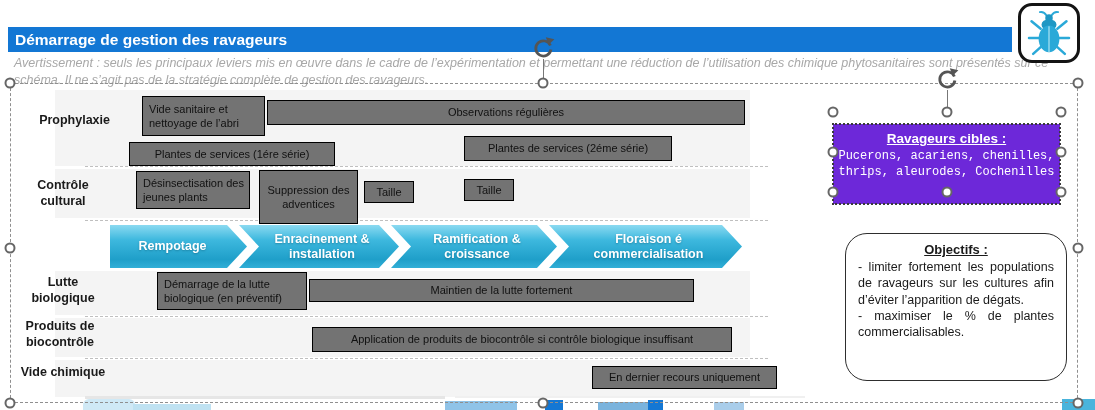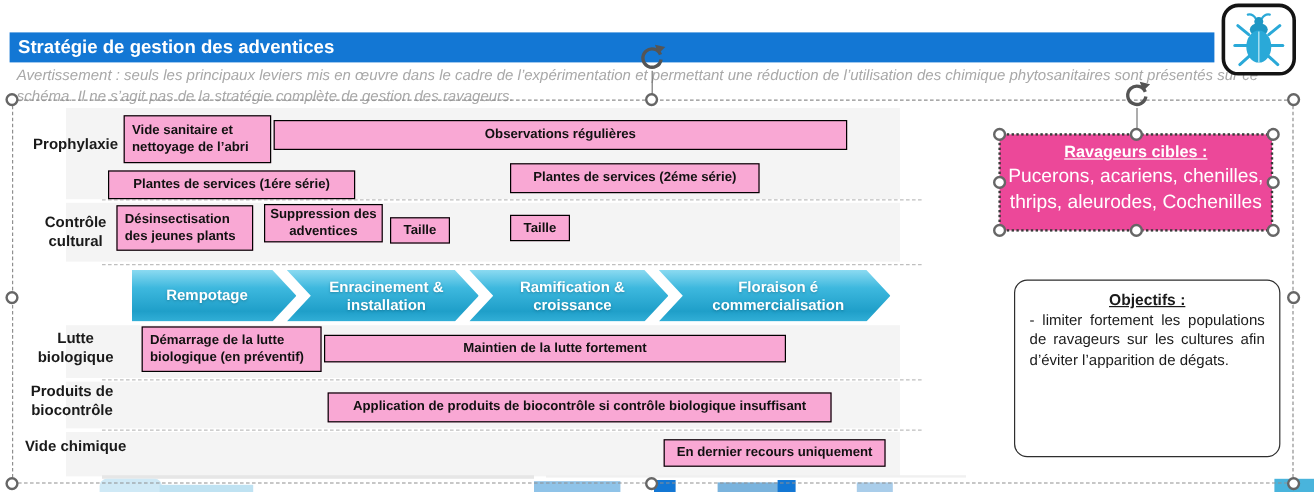--- a/index.html
+++ b/index.html
@@ -6,51 +6,51 @@
   body{width:1095px;height:410px;position:relative;background:#ffffff;overflow:hidden;
        font-family:"Liberation Sans",sans-serif;color:#1a1a1a;}
   .abs{position:absolute;}
   .banner{left:8px;top:27px;width:1004px;height:25px;background:#1377d4;color:#fff;
           font-weight:bold;font-size:15.5px;line-height:25px;padding-left:7px;box-sizing:border-box;}
   .warn{left:14px;color:#a8a8a8;font-style:italic;font-size:12.5px;white-space:nowrap;}
   .selrect{left:10px;top:83px;width:1068px;height:320px;border:1px dashed #8f8f8f;z-index:6;box-sizing:border-box;}
   .band{background:#f4f4f4;z-index:1;}
   .sep{border-top:1px dashed #bfbfbf;height:0;z-index:2;}
   .rowlabel{font-weight:bold;font-size:12.5px;text-align:center;line-height:1.28;z-index:3;}
-  .box{background:#f9a8d4;border:1.6px solid #000;box-sizing:border-box;z-index:4;
+  .box{background:#737373;border:1.6px solid #000;box-sizing:border-box;z-index:4;
        display:flex;align-items:center;justify-content:center;text-align:center;
-       font-weight:bold;font-size:11px;line-height:1.3;color:#111;}
+       font-weight:normal;font-size:11px;line-height:1.3;color:#111;margin-left:39px;}
   .box.la{justify-content:flex-start;text-align:left;padding-left:6px;padding-right:2px;}
   .arrow{height:43px;top:225px;display:flex;align-items:center;justify-content:center;text-align:center;
          color:#fff;font-weight:bold;font-size:12.5px;line-height:1.2;z-index:4;
          background:linear-gradient(180deg,#8bdaf1 0%,#3db8de 35%,#1f9fc9 80%,#32afd7 100%);
          text-shadow:0 1px 2px rgba(0,60,80,.35);box-sizing:border-box;}
   .arrow.first{clip-path:polygon(0 0,calc(100% - 20px) 0,100% 50%,calc(100% - 20px) 100%,0 100%);padding-right:12px;}
   .arrow.next{clip-path:polygon(0 0,calc(100% - 20px) 0,100% 50%,calc(100% - 20px) 100%,0 100%,20px 50%);
               padding-left:18px;padding-right:12px;justify-content:flex-end;}
   .handle{width:11px;height:11px;border-radius:50%;background:#fff;border:2px solid #666;
           box-sizing:border-box;transform:translate(-50%,-50%);z-index:30;}
   .rotline{width:0;border-left:1px solid #777;z-index:29;}
-  .targetbox{left:833px;top:112px;width:227px;height:80px;background:#ec4899;color:#fff;text-align:center;
+  .targetbox{left:833px;top:124px;width:227px;height:80px;background:#6d28d9;color:#fff;text-align:center;
              outline:2px dotted #3a3a3a;outline-offset:-1px;padding-top:7px;box-sizing:border-box;z-index:10;}
   .targetbox .tt{font-weight:bold;text-decoration:underline;font-size:13.5px;margin-bottom:3px;}
-  .targetbox .tb{font-size:16px;line-height:1.32;padding:0 3px;}
+  .targetbox .tb{font-size:12px;line-height:1.32;padding:0 3px;font-family:Liberation Mono, monospace;}
   .objbox{left:845px;top:233px;width:222px;height:148px;background:#fff;border:1.6px solid #2e2e2e;
-          border-radius:11px;box-sizing:border-box;padding:8px 12px 6px 12px;z-index:10;}
+          border-radius:22px;box-sizing:border-box;padding:8px 12px 6px 12px;z-index:10;}
   .objbox .ot{text-align:center;font-weight:bold;text-decoration:underline;font-size:13px;margin-bottom:2px;}
   .objbox .ol{font-size:12.5px;text-align:justify;line-height:1.3;}
   .beetlebox{left:1018px;top:3px;width:62px;height:60px;background:#fff;border:3px solid #141414;
              border-radius:14px;box-sizing:border-box;z-index:20;display:flex;align-items:center;justify-content:center;}
   .frag{z-index:3;}
 </style>
 </head>
 <body>
 
 <div class="abs banner">
-  <span>Stratégie de gestion des adventices</span>
+  <span>Démarrage de gestion des ravageurs</span>
 </div>
 
 <div class="abs beetlebox">
   <svg width="50" height="50" viewBox="0 0 60 60">
     <g stroke="#2aa9d8" stroke-width="3" fill="none" stroke-linecap="round">
       <path d="M20 25 L9 16"></path>
         <path d="M40 25 L51 16"></path>
       <path d="M18 36 L6 36"></path>
         <path d="M42 36 L54 36"></path>
       <path d="M21 46 L11 55"></path>
@@ -81,21 +81,21 @@
 <div class="abs band" style="left:55px;top:169px;width:695px;height:49px;"></div>
 <div class="abs band" style="left:55px;top:271px;width:695px;height:44px;"></div>
 <div class="abs band" style="left:55px;top:318px;width:695px;height:39px;"></div>
 <div class="abs band" style="left:55px;top:360px;width:695px;height:37px;"></div>
 
 <div class="abs sep" style="left:85px;top:166px;width:683px;"></div>
 <div class="abs sep" style="left:85px;top:220px;width:683px;"></div>
 <div class="abs sep" style="left:85px;top:316px;width:683px;"></div>
 <div class="abs sep" style="left:85px;top:358px;width:683px;"></div>
 
-<div class="abs rowlabel" style="left:16px;top:112px;width:94px;">Prophylaxie</div>
+<div class="abs rowlabel" style="left:16px;top:112px;width:94px;text-align:right;">Prophylaxie</div>
 <div class="abs rowlabel" style="left:16px;top:177px;width:94px;">Contrôle cultural</div>
 <div class="abs rowlabel" style="left:16px;top:274px;width:94px;">Lutte biologique</div>
 <div class="abs rowlabel" style="left:10px;top:318px;width:100px;">Produits de biocontrôle</div>
 <div class="abs rowlabel" style="left:16px;top:364px;width:94px;">Vide chimique</div>
 
 <div class="abs box la" style="left:103px;top:96px;width:123px;height:40px;">
   <span>Vide sanitaire et nettoyage de l’abri</span>
   </div>
 <div class="abs box" style="left:228px;top:100px;width:478px;height:25px;">
   <span>Observations régulières</span>
@@ -103,21 +103,21 @@
 <div class="abs box" style="left:90px;top:142px;width:206px;height:24px;">
   <span>Plantes de services (1ére série)</span>
   </div>
 <div class="abs box" style="left:425px;top:136px;width:208px;height:25px;">
   <span>Plantes de services (2éme série)</span>
   </div>
 
 <div class="abs box la" style="left:97px;top:171px;width:114px;height:38px;">
   <span>Désinsectisation des jeunes plants</span>
   </div>
-<div class="abs box" style="left:220px;top:170px;width:99px;height:32px;">
+<div class="abs box" style="left:220px;top:170px;width:99px;height:54px;">
   <span>Suppression des adventices</span>
   </div>
 <div class="abs box" style="left:325px;top:181px;width:50px;height:22px;">
   <span>Taille</span>
   </div>
 <div class="abs box" style="left:425px;top:179px;width:50px;height:22px;">
   <span>Taille</span>
   </div>
 
 <div class="abs arrow first" style="left:110px;width:137px;">
@@ -163,20 +163,21 @@
 <div class="abs handle" style="left:1061px;top:112px;"></div>
 <div class="abs handle" style="left:833px;top:152px;"></div>
 <div class="abs handle" style="left:1061px;top:152px;"></div>
 <div class="abs handle" style="left:833px;top:192px;"></div>
 <div class="abs handle" style="left:947px;top:192px;"></div>
 <div class="abs handle" style="left:1061px;top:192px;"></div>
 
 <div class="abs objbox">
   <div class="ot">Objectifs :</div>
   <div class="ol">- limiter fortement les populations de ravageurs sur les cultures afin d’éviter l’apparition de dégats.</div>
+  <div class="ol">- maximiser le % de plantes commercialisables.</div>
 </div>
 
 <div class="abs handle" style="left:10px;top:83px;"></div>
 <div class="abs handle" style="left:543px;top:83px;"></div>
 <div class="abs handle" style="left:1078px;top:83px;"></div>
 <div class="abs handle" style="left:10px;top:248px;"></div>
 <div class="abs handle" style="left:1078px;top:248px;"></div>
 <div class="abs handle" style="left:10px;top:403px;"></div>
 <div class="abs handle" style="left:543px;top:403px;"></div>
 <div class="abs handle" style="left:1078px;top:403px;"></div>

